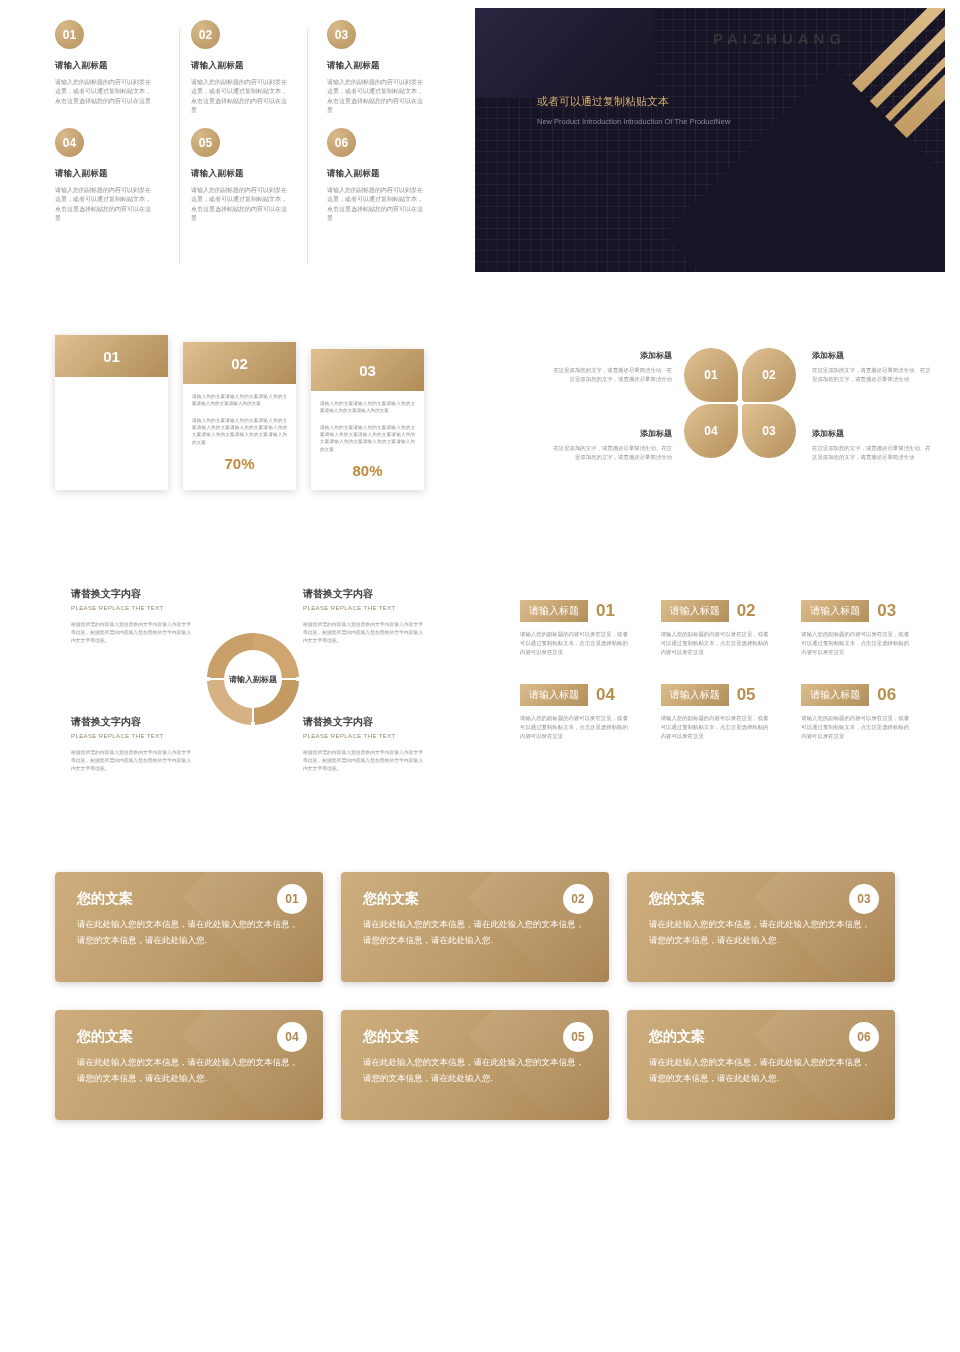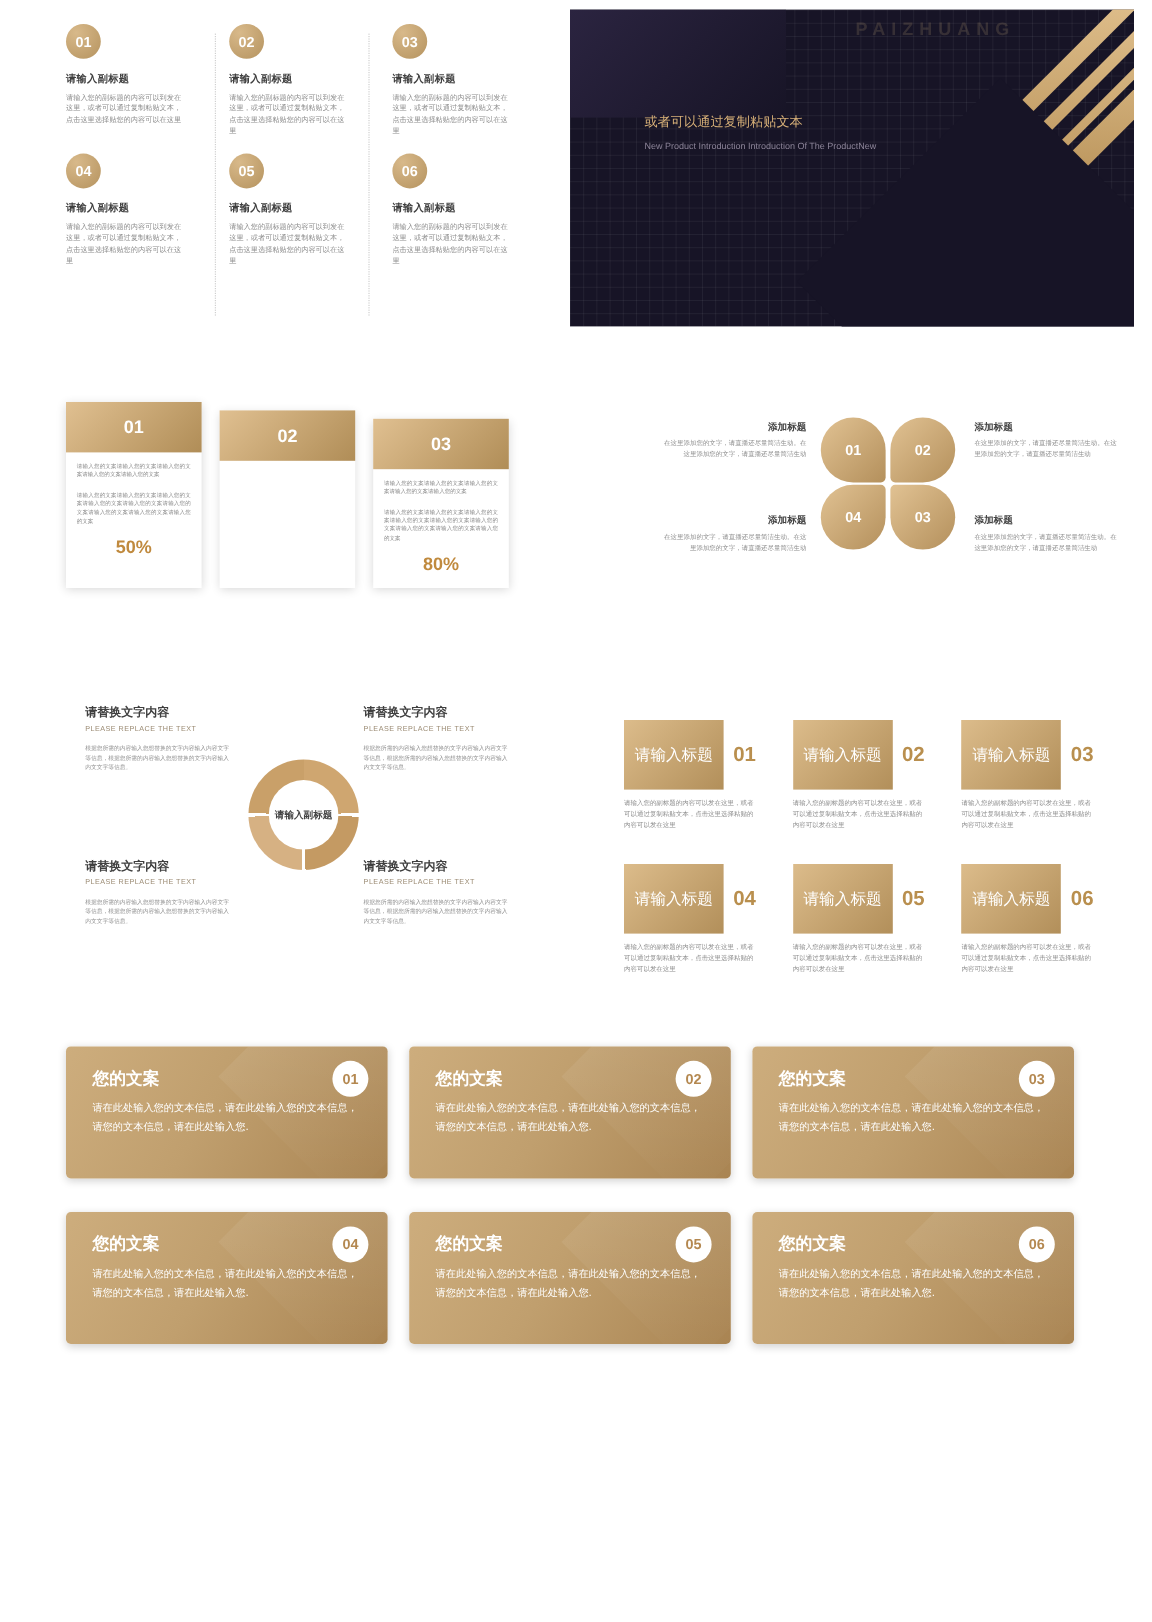--- a/index.html
+++ b/index.html
@@ -19,21 +19,21 @@
   #s1 .dl1{left:124px;top:8px;height:235px;}
   #s1 .dl2{left:252px;top:8px;height:235px;}
 
   
   #s2{left:475px;top:8px;width:470px;height:264px;background:#171426;overflow:hidden;}
   #s2 .mesh{position:absolute;inset:0;
      background-image:linear-gradient(to right,rgba(255,255,255,.055) 1px,transparent 1px),
                       linear-gradient(to bottom,rgba(255,255,255,.055) 1px,transparent 1px);
      background-size:11px 11px;}
   #s2 .tl{position:absolute;left:0;top:0;width:180px;height:90px;background:linear-gradient(135deg,#2b2440,#171426);}
-  #s2 .wm{position:absolute;top:8px;left:238px;font-size:15px;letter-spacing:5px;color:rgba(200,170,120,.18);font-weight:bold;}
+  #s2 .wm{position:absolute;top:22px;left:238px;font-size:15px;letter-spacing:5px;color:rgba(200,170,120,.18);font-weight:bold;}
   #s2 .band{position:absolute;background:linear-gradient(135deg,#e3c391,#a57c3f);}
   #s2 .b1{width:13px;height:330px;transform:rotate(45deg);left:360px;top:-70px;}
   #s2 .b2{width:10px;height:330px;transform:rotate(45deg);left:385px;top:-60px;}
   #s2 .b3{width:7px;height:330px;transform:rotate(45deg);left:405px;top:-50px;}
   #s2 .b4{width:18px;height:300px;transform:rotate(45deg);left:430px;top:-40px;}
   #s2 .mask{position:absolute;right:-60px;top:128px;width:300px;height:240px;background:#171426;transform:rotate(45deg);}
   #s2 .txt{position:absolute;left:62px;top:78px;}
   #s2 .part{font-size:27px;font-weight:bold;color:#d7b078;letter-spacing:3px;margin:0;}
   #s2 .sub{font-size:11px;color:#d7b078;margin:8px 0 0 0;}
   #s2 .en{font-size:7.5px;color:#8c8498;margin:7px 0 0 0;line-height:1.6;width:210px;}
@@ -80,21 +80,21 @@
   .q p{margin:0;font-size:4.8px;line-height:1.65;color:#8d8d8d;}
   #q1{left:16px;top:12px;}
   #q2{left:248px;top:12px;}
   #q3{left:16px;top:140px;}
   #q4{left:248px;top:140px;}
 
   
   #s6{left:520px;top:600px;width:400px;height:160px;}
   #s6 .g{display:grid;grid-template-columns:repeat(3,1fr);column-gap:22px;row-gap:26px;}
   .tagrow{display:flex;align-items:center;gap:8px;margin-bottom:8px;}
-  .tag{background:linear-gradient(135deg,#dcbc8b,#b28f5a);color:#fff;font-size:13px;padding:20px 9px;text-align:center;}
+  .tag{background:linear-gradient(135deg,#dcbc8b,#b28f5a);color:#fff;font-size:10px;padding:4px 9px;text-align:center;}
   .tagnum{font-size:17px;font-weight:bold;color:#b98f4e;}
   .tagtext{font-size:5.4px;line-height:1.7;color:#8d8d8d;width:112px;}
 
   
   #s7{left:55px;top:872px;width:850px;height:290px;}
   #s7 .g{display:grid;grid-template-columns:repeat(3,268px);grid-template-rows:110px 110px;column-gap:18px;row-gap:28px;}
   .banner{position:relative;border-radius:4px;background:linear-gradient(120deg,#cdad7d 0%,#c09f6e 45%,#a98452 100%);
      box-shadow:0 2px 7px rgba(0,0,0,.18);padding:18px 20px 0 22px;box-sizing:border-box;overflow:hidden;}
   .banner:before{content:"";position:absolute;right:-40px;top:-50px;width:150px;height:150px;transform:rotate(45deg);
      background:linear-gradient(135deg,rgba(255,255,255,.12),rgba(255,255,255,0));}
@@ -154,28 +154,28 @@
   <div class="mask"></div>
   <div class="txt">
     <p class="sub cn">或者可以通过复制粘贴文本</p>
     <p class="en">New Product Introduction Introduction Of The ProductNew</p>
   </div>
 </div>
 
 <div class="slide" id="s3">
   <div class="card3" id="c3a">
     <div class="top">01</div>
+  </div>
+  <div class="card3" id="c3b">
+    <div class="top">02</div>
     <div class="body">
       <p class="cn">请输入您的文案请输入您的文案请输入您的文案请输入您的文案请输入您的文案</p>
       <p class="cn">请输入您的文案请输入您的文案请输入您的文案请输入您的文案请输入您的文案请输入您的文案请输入您的文案请输入您的文案请输入您的文案</p>
-      <div class="pct">50%</div>
-    </div>
-  </div>
-  <div class="card3" id="c3b">
-    <div class="top">02</div>
+      <div class="pct">70%</div>
+    </div>
   </div>
   <div class="card3" id="c3c">
     <div class="top">03</div>
     <div class="body">
       <p class="cn">请输入您的文案请输入您的文案请输入您的文案请输入您的文案请输入您的文案</p>
       <p class="cn">请输入您的文案请输入您的文案请输入您的文案请输入您的文案请输入您的文案请输入您的文案请输入您的文案请输入您的文案请输入您的文案</p>
       <div class="pct">80%</div>
     </div>
   </div>
 </div>

